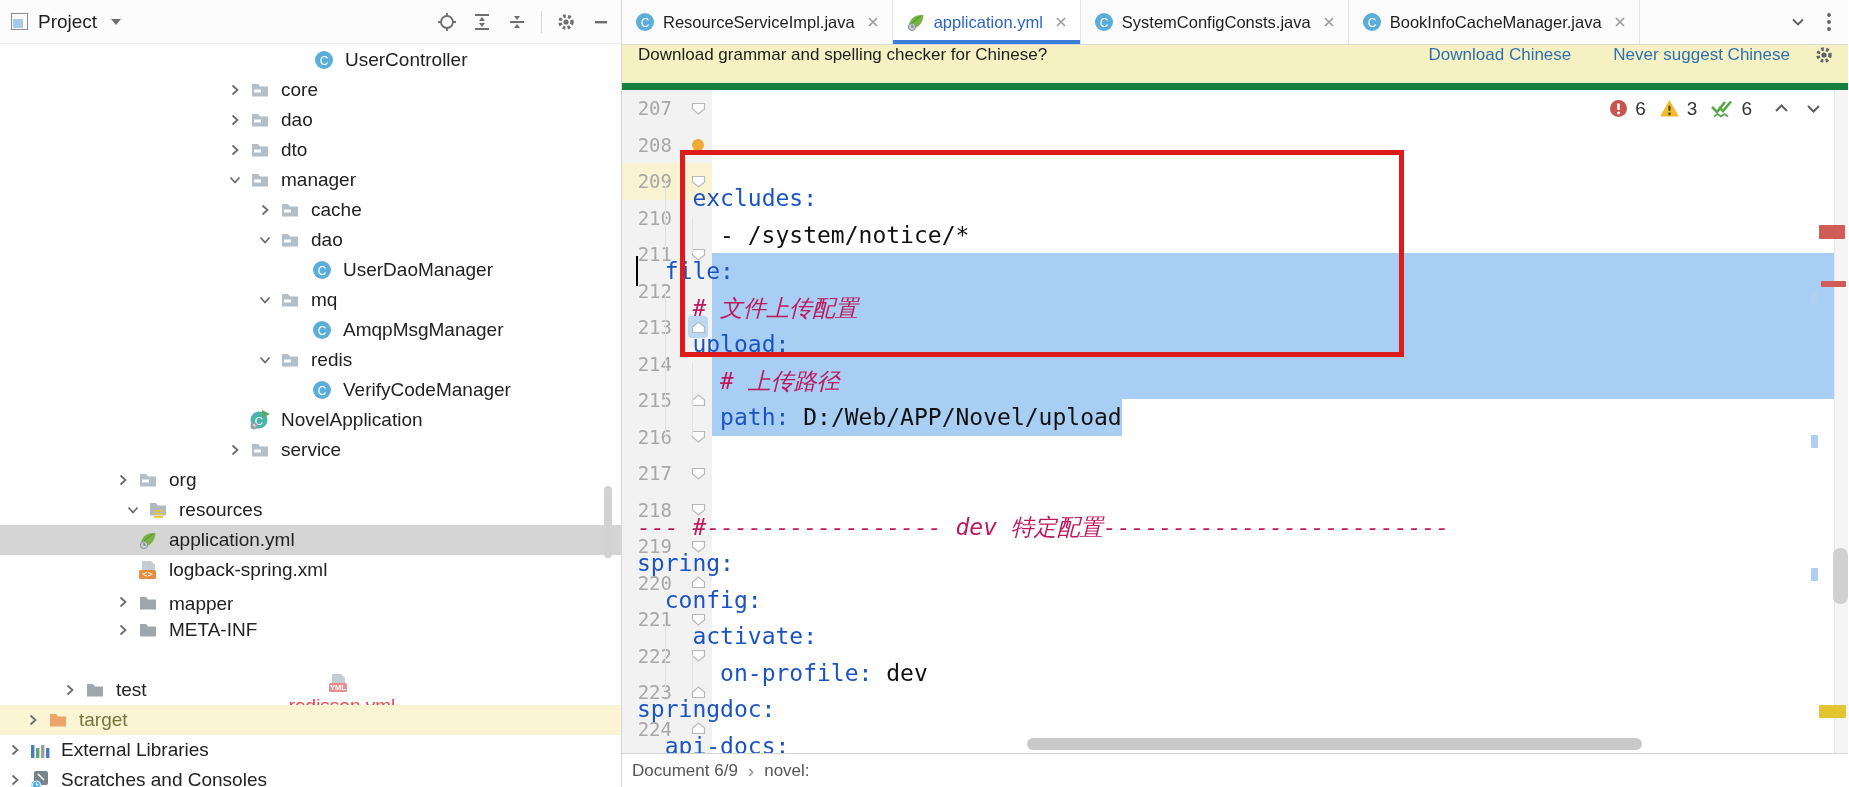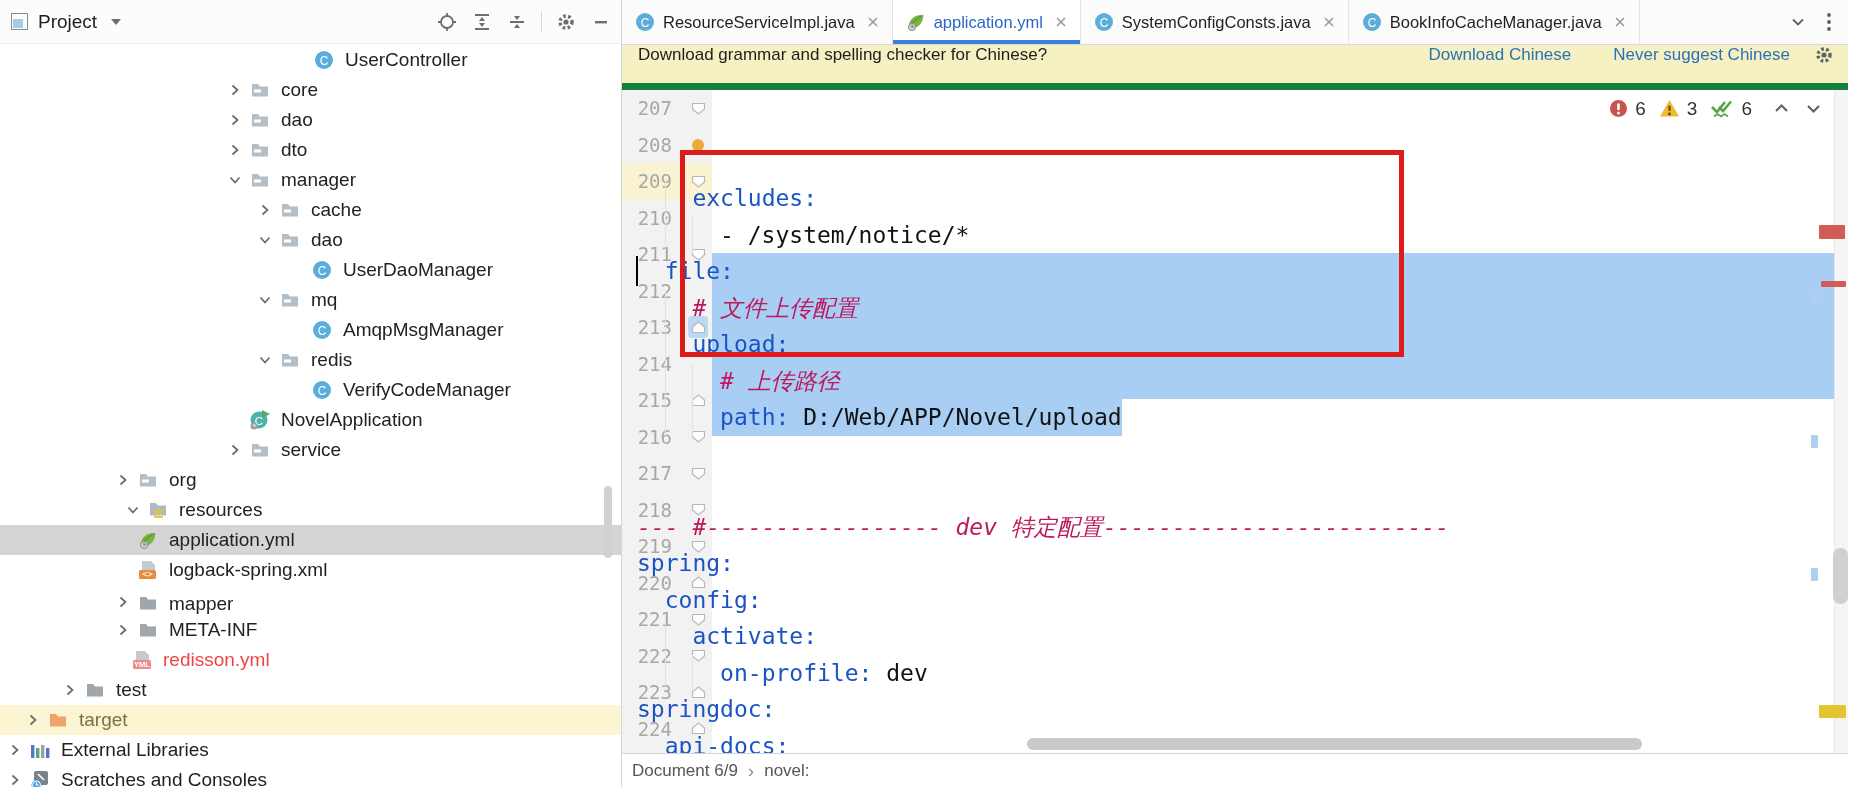--- a/index.html
+++ b/index.html
@@ -389,21 +389,21 @@
               <path d="M5.5 3.5 L10.5 8 L5.5 12.5" fill="none" stroke="#6A6A6A" stroke-width="1.7"></path>
             </svg>
           </span>
           <span class="ticon">
             <svg width="20" height="20" viewBox="0 0 20 20">
               <path d="M2 4 h6 l2 2.5 h8 v10 h-16 z" fill="#9FA6AC"></path>
             </svg>
           </span>
           <span>META-INF</span>
         </div>
-        <div class="trow" style="padding-left: 104px;">
+        <div class="trow" style="padding-left: 62px; flex-direction: column;">
           <span class="arrowbox"></span>
           <span class="ticon">
             <svg width="20" height="20" viewBox="0 0 20 20">
               <path d="M4 1 h9 l4 4 v7 h-13 z" fill="#C4CBD1"></path>
               <rect x="1" y="10" width="18" height="9" rx="1.5" fill="#EC8C8C"></rect>
               <text x="10" y="17" text-anchor="middle" font-size="7.5" font-weight="bold" font-family="Liberation Sans" fill="#fff">YML</text>
             </svg>
           </span>
           <span style="color: #ef4444;">redisson.yml</span>
         </div>

